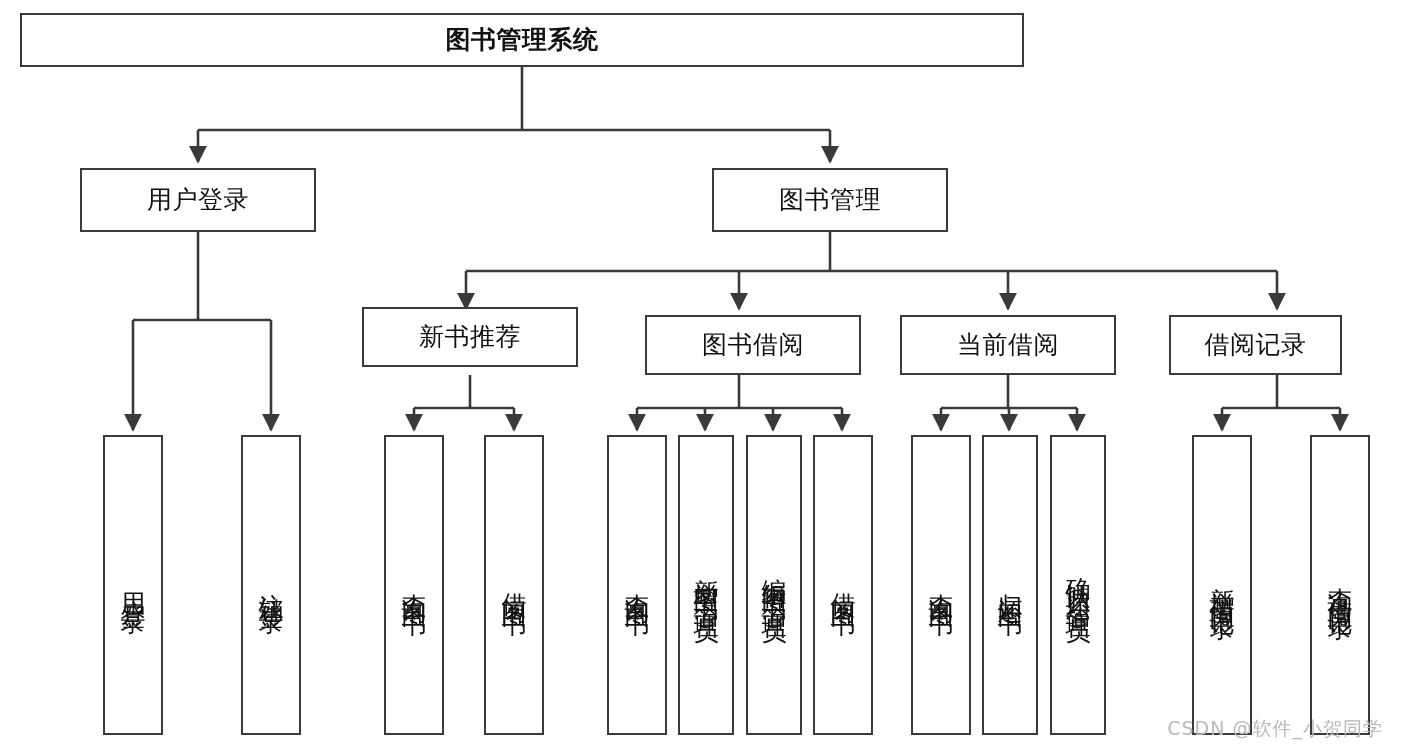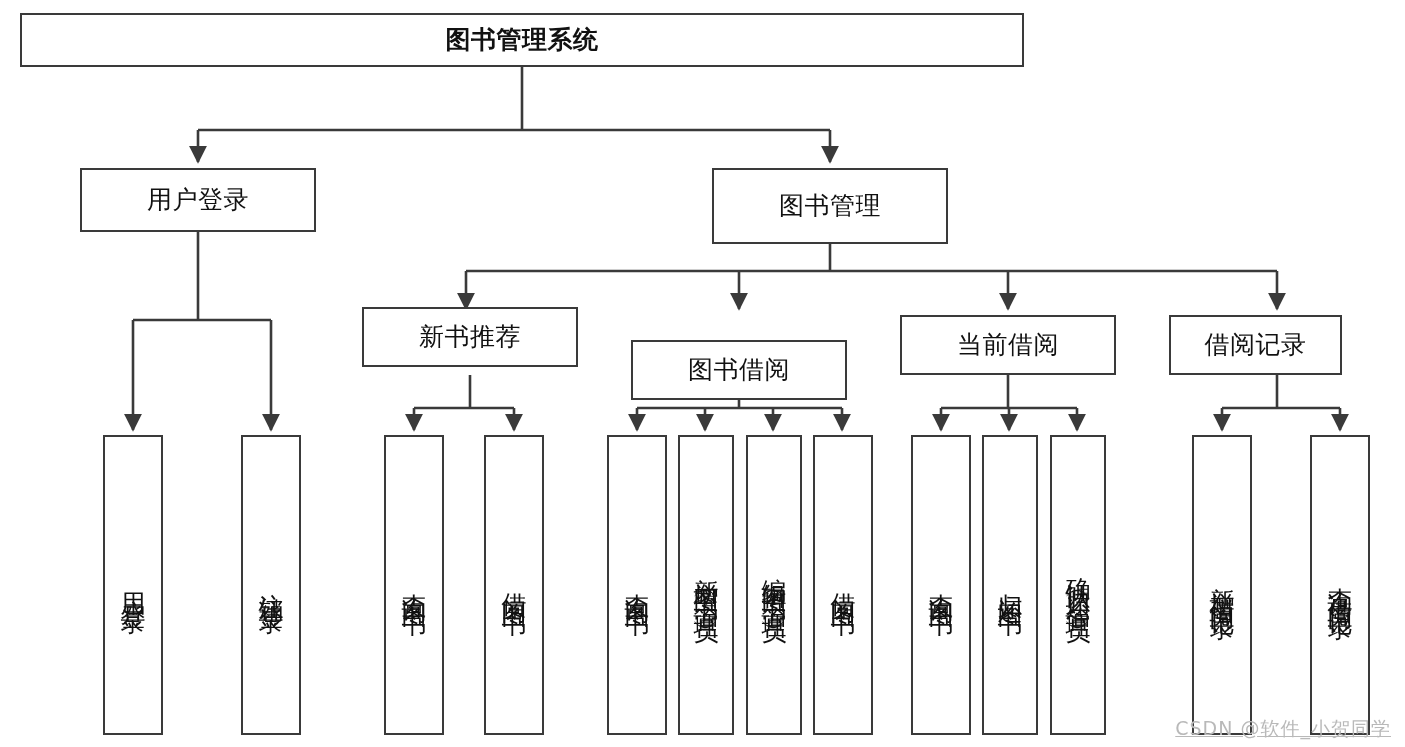--- a/index.html
+++ b/index.html
@@ -52,29 +52,28 @@
   .node.vertical .node-label {
     writing-mode: vertical-rl;
     text-orientation: upright;
     font-size: 25px;
     letter-spacing: 6px;
     line-height: 1;
     max-height: 100%;
   }
   #watermark {
     position: absolute;
-    right: 14px;
+    right: 22px;
     bottom: 5px;
     font-size: 19px;
     color: #b9b9b9;
     letter-spacing: 1px;
     white-space: nowrap;
     z-index: 5;
     pointer-events: none;
-    text-decoration: underline;
   }
 </style>
 </head>
 <body>
 
 <div id="diagram-root">
 
   <svg id="edges-layer" viewBox="0 0 1405 747" width="1405" height="747" xmlns="http://www.w3.org/2000/svg">
     <defs>
       <marker id="arrow" viewBox="0 0 10 10" refX="9" refY="5" markerWidth="7" markerHeight="7" orient="auto-start-reverse">
@@ -125,28 +124,28 @@
     </g>
   </svg>
 
   <div class="node horizontal" style="left:20px; top:13px; width:1004px; height:54px;font-weight:bold;">
     <span class="node-label">图书管理系统</span>
   </div>
 
   <div class="node horizontal" style="left:80px; top:168px; width:236px; height:64px;">
     <span class="node-label">用户登录</span>
   </div>
-  <div class="node horizontal" style="left:712px; top:168px; width:236px; height:76px;">
+  <div class="node horizontal" style="left:712px; top:168px; width:236px; height:64px;">
     <span class="node-label">图书管理</span>
   </div>
 
   <div class="node horizontal" style="left:362px; top:307px; width:216px; height:60px;">
     <span class="node-label">新书推荐</span>
   </div>
-  <div class="node horizontal" style="left:631px; top:315px; width:216px; height:60px;margin-top:25px;">
+  <div class="node horizontal" style="left:645px; top:315px; width:216px; height:60px;">
     <span class="node-label">图书借阅</span>
   </div>
   <div class="node horizontal" style="left:900px; top:315px; width:216px; height:60px;">
     <span class="node-label">当前借阅</span>
   </div>
   <div class="node horizontal" style="left:1169px; top:315px; width:173px; height:60px;">
     <span class="node-label">借阅记录</span>
   </div>
 
   <div class="node vertical" style="left:103px; top:435px; width:60px; height:300px;">

